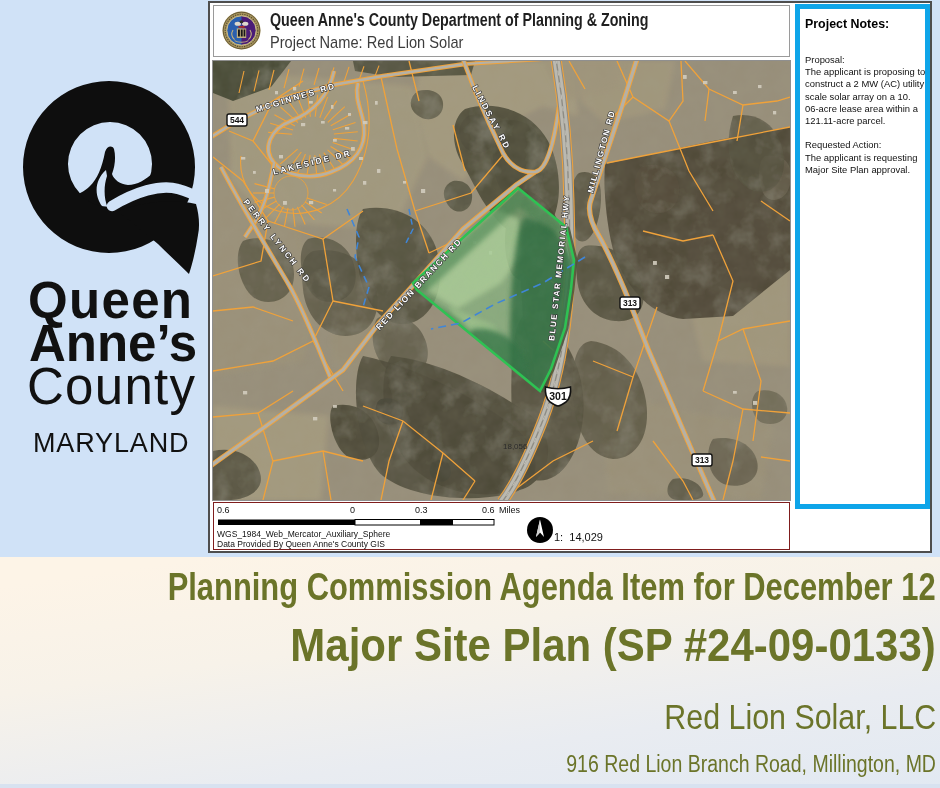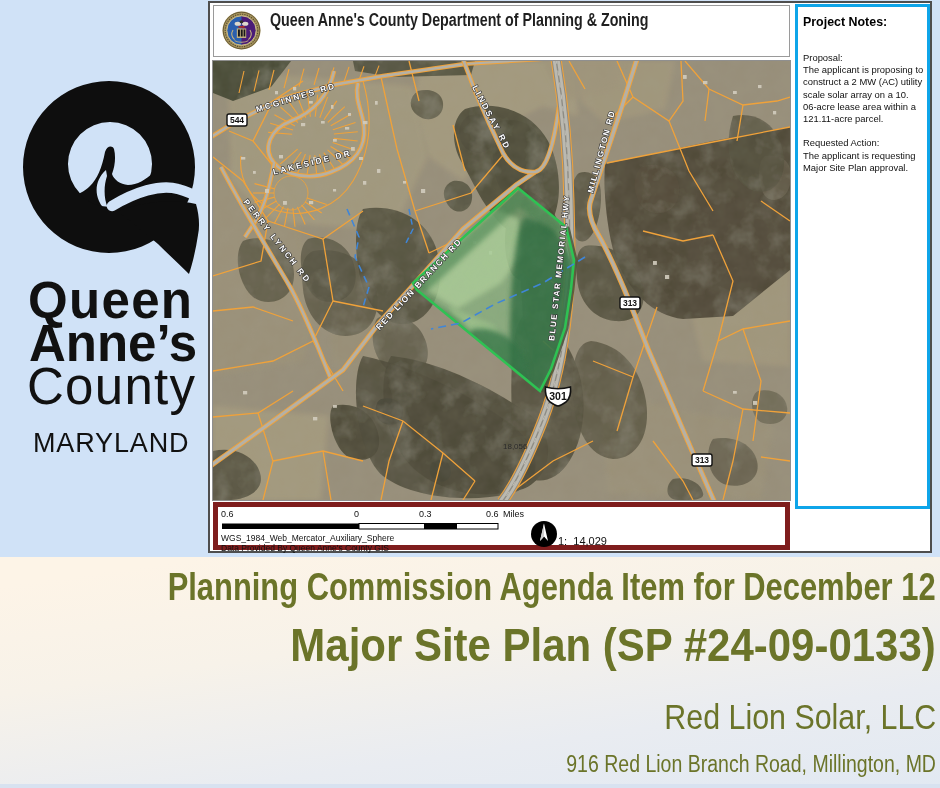--- a/index.html
+++ b/index.html
@@ -1,22 +1,22 @@
 <!DOCTYPE html>
 <html><head>
 <meta charset="utf-8">
 <style>
 html,body{margin:0;padding:0;}
 body{width:940px;height:788px;position:relative;overflow:hidden;font-family:"Liberation Sans",sans-serif;background:#fff;}
 .top{position:absolute;left:0;top:0;width:940px;height:557px;background:#d0e2f7;}
 .doc{position:absolute;left:208px;top:1px;width:724px;height:552px;background:#ffffff;border:2px solid #4e4e4e;box-sizing:border-box;}
 .hdrbox{position:absolute;left:3px;top:2px;width:577px;height:52px;border:1px solid #9a9a9a;box-sizing:border-box;}
 .mapbox{position:absolute;left:3px;top:58px;width:577px;height:439px;overflow:hidden;background:#968c77;outline:1px solid #8f8f8f;}
-.scalebox{position:absolute;left:3px;top:499px;width:577px;height:48px;border:5px solid #7f1d1d;box-sizing:border-box;background:#fff;}
-.notes{position:absolute;left:585px;top:1px;width:135px;height:505px;border:3px solid #0ea5e9;box-sizing:border-box;background:#fff;}
+.scalebox{position:absolute;left:3px;top:499px;width:577px;height:48px;border:1px solid #7f1d1d;box-sizing:border-box;background:#fff;}
+.notes{position:absolute;left:585px;top:1px;width:135px;height:505px;border:5px solid #0ea5e9;box-sizing:border-box;background:#fff;}
 .bottom{position:absolute;left:0;top:557px;width:940px;height:231px;background:linear-gradient(172deg,#fdf4e7 8%,#f7f2e9 38%,#e9ecf1 72%,#e2e9f2 100%);}
 .bstrip{position:absolute;left:0;top:784px;width:940px;height:4px;background:#d8e2f0;}
 .oline{color:#6b7429;}
 .bl{position:absolute;right:4px;white-space:nowrap;}
 .bl span{display:inline-block;transform:scaleX(0.78);transform-origin:100% 50%;}
 </style>
 </head>
 <body>
 
 <div class="top"></div>
@@ -59,20 +59,21 @@
 <ellipse cx="19.5" cy="10.8" rx="1.9" ry="1.5" fill="#33302c"></ellipse>
 <rect x="16.4" y="15" width="6.2" height="1.8" fill="#a82a2a"></rect>
 <path d="M14.8,17.4 L24.2,17.4 L24.2,27 L14.8,27 Z" fill="#bfae7e"></path>
 <path d="M16,18.4 h1.9 v7.2 h-1.9 z M18.8,18.4 h1.9 v7.2 h-1.9 z M21.6,18.4 h1.7 v7.2 h-1.7 z" fill="#17171a"></path>
 <path d="M11,19 C 9,22.5 9.6,26 12.6,28.6 M28,19 C 30,22.5 29.4,26 26.4,28.6" stroke="#bfae7e" stroke-width="1.1" fill="none"></path>
 <path d="M12.6,29.6 C 16,31.8 23,31.8 26.4,29.6" stroke="#bfae7e" stroke-width="1.1" fill="none"></path>
 </svg>
 
 <div style="position:absolute;left:56px;top:4px;font-size:17.5px;font-weight:bold;color:#1f1f1f;white-space:nowrap;"><span style="display:inline-block;transform:scaleX(0.815);transform-origin:0 50%;">Queen Anne's County Department of Planning &amp; Zoning</span></div>
 
+<div style="position:absolute;left:56px;top:27px;font-size:17px;color:#3d3d3d;white-space:nowrap;"><span style="display:inline-block;transform:scaleX(0.86);transform-origin:0 50%;">Project Name: Red Lion Solar</span></div>
 
 </div>
 
 <div class="mapbox">
 <svg id="map" width="577" height="439" viewBox="0 0 577 439">
 
 <rect x="0" y="0" width="577" height="439" fill="#9d937d"></rect>
 <defs>
           <filter id="nz" x="0" y="0" width="100%" height="100%">
             <feTurbulence type="fractalNoise" baseFrequency="0.06" numOctaves="3" seed="7"></feTurbulence>

